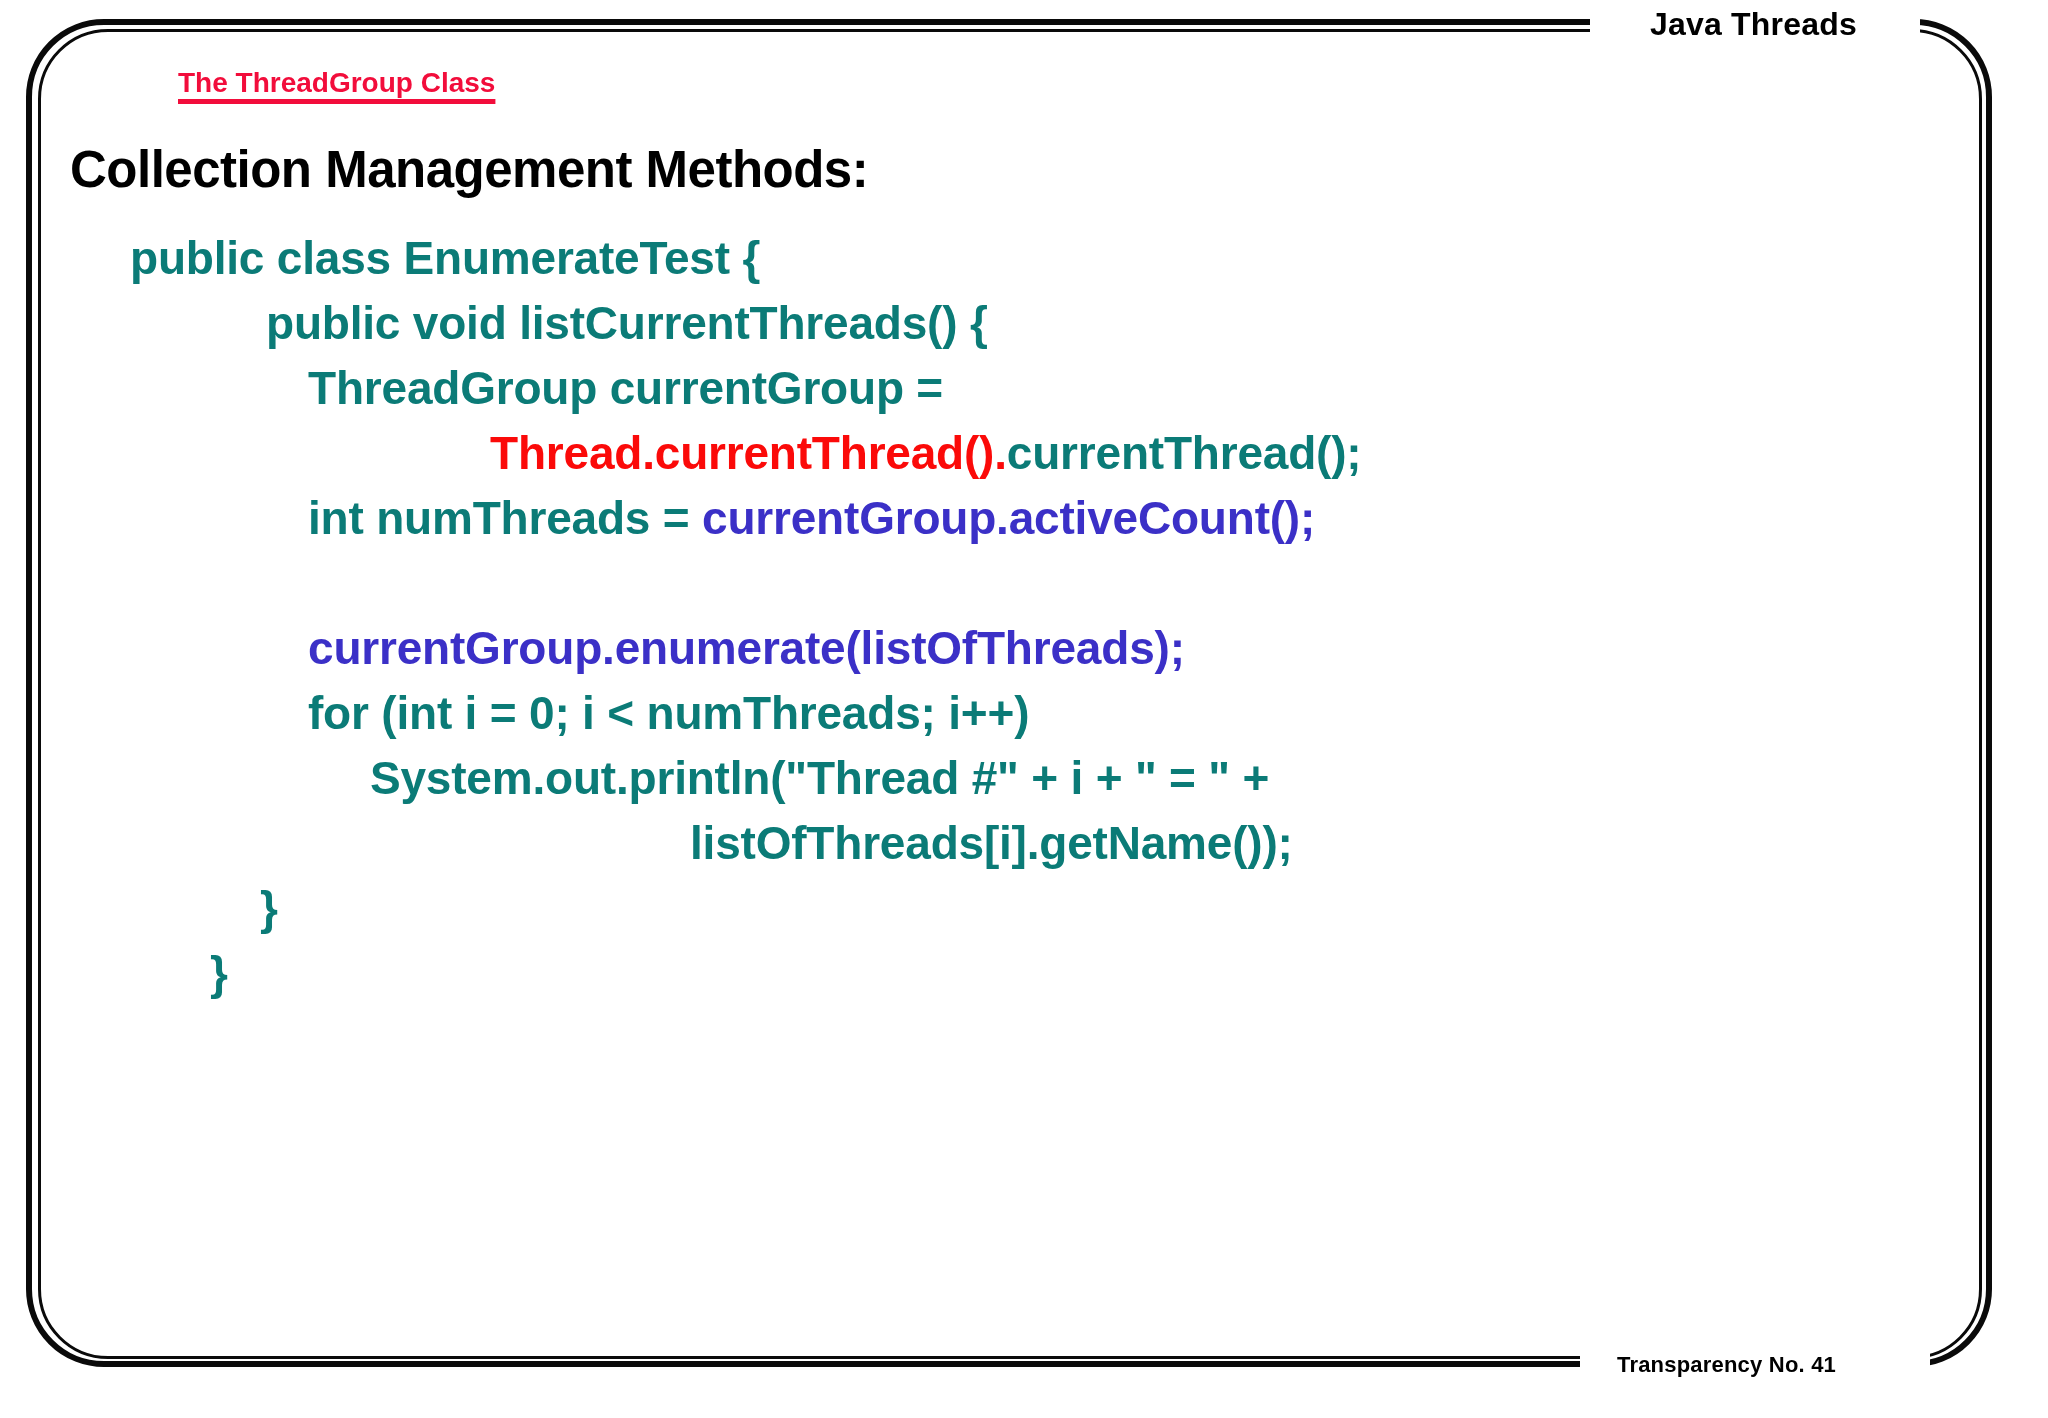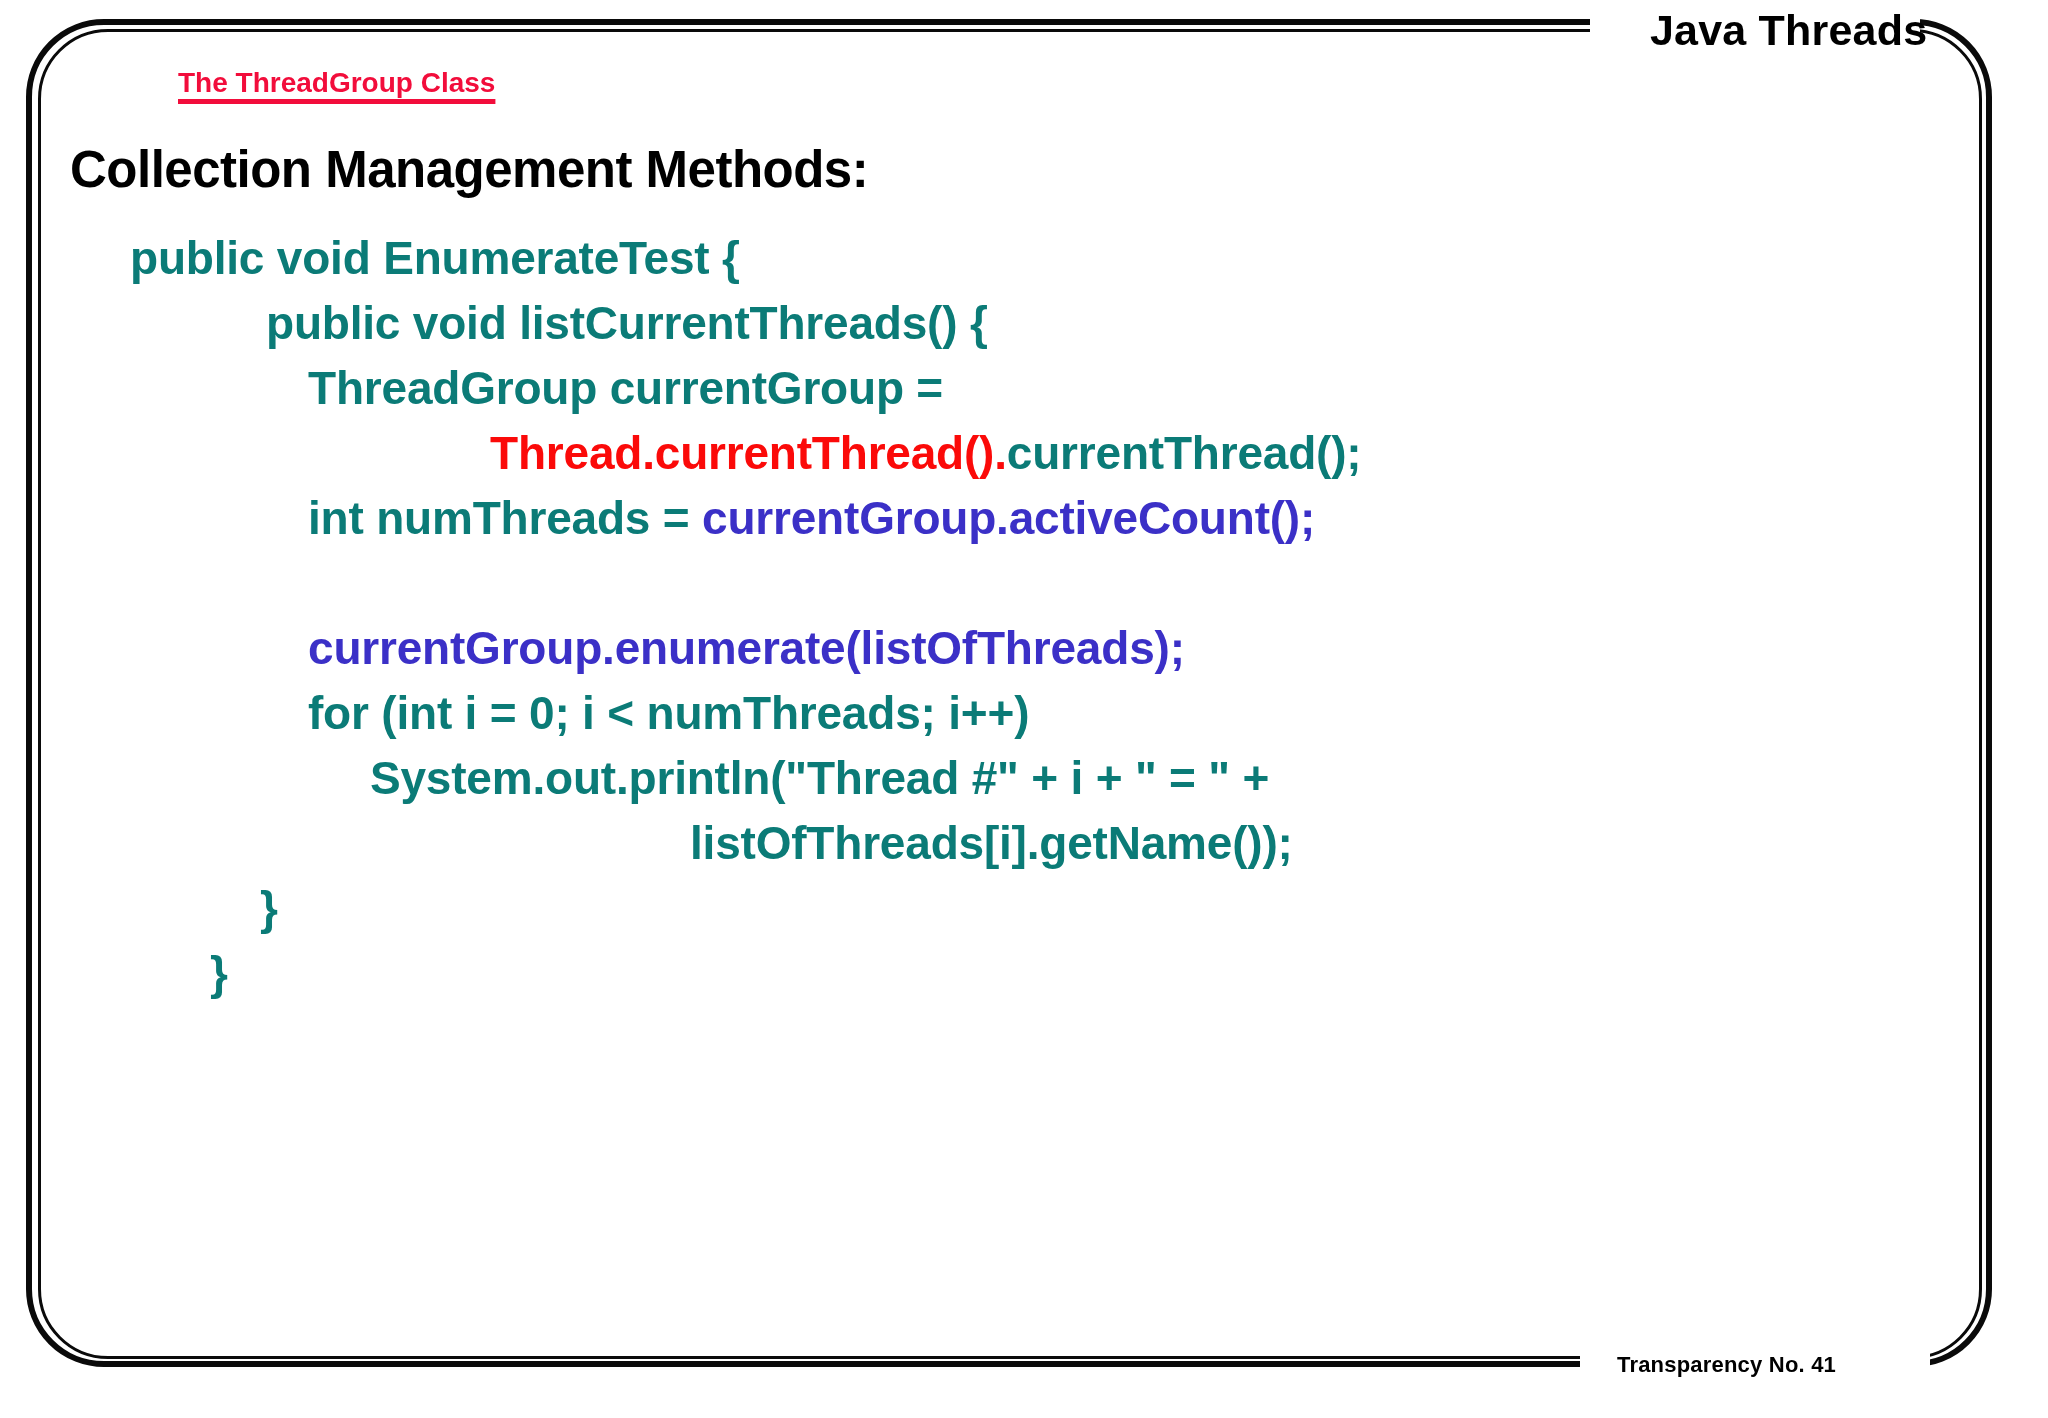--- a/index.html
+++ b/index.html
@@ -62,21 +62,21 @@
     width: 350px;
     height: 60px;
     background: #ffffff;
   }
 
   
   .header-label {
     position: absolute;
     left: 1650px;
     top: 6px;
-    font-size: 43px;
+    font-size: 32px;
     font-weight: bold;
     color: #000000;
     letter-spacing: 0.2px;
     white-space: nowrap;
   }
   .footer-label {
     position: absolute;
     left: 1617px;
     top: 1352px;
     font-size: 22px;
@@ -142,21 +142,21 @@
   <div class="frame-gap-top"></div>
   <div class="frame-gap-bottom"></div>
 
   <div class="header-label">Java Threads</div>
 
   <div class="subtitle">The ThreadGroup Class</div>
 
   <div class="heading">Collection Management Methods:</div>
 
   <div class="code-block" id="code-block">
-      <div class="code-line" style="padding-left: 60px;"><span class="tok-teal">public void EnumerateTest {</span></div>
+      <div class="code-line" style="padding-left: 60px;"><span class="tok-teal">public class EnumerateTest {</span></div>
       <div class="code-line" style="padding-left: 196px;"><span class="tok-teal">public void listCurrentThreads() {</span></div>
       <div class="code-line" style="padding-left: 238px;"><span class="tok-teal">ThreadGroup currentGroup =</span></div>
       <div class="code-line" style="padding-left: 420px;"><span class="tok-red">Thread.currentThread().</span><span class="tok-teal">currentThread();</span></div>
       <div class="code-line" style="padding-left: 238px;"><span class="tok-teal">int numThreads = </span><span class="tok-blue">currentGroup.activeCount();</span></div>
       <div class="code-line blank" style="padding-left: 0px;"></div>
       <div class="code-line" style="padding-left: 238px;"><span class="tok-blue">currentGroup.enumerate(listOfThreads);</span></div>
       <div class="code-line" style="padding-left: 238px;"><span class="tok-teal">for (int i = 0; i &lt; numThreads; i++)</span></div>
       <div class="code-line" style="padding-left: 300px;"><span class="tok-teal">System.out.println("Thread #" + i + " = " +</span></div>
       <div class="code-line" style="padding-left: 620px;"><span class="tok-teal">listOfThreads[i].getName());</span></div>
       <div class="code-line" style="padding-left: 190px;"><span class="tok-teal">}</span></div>

